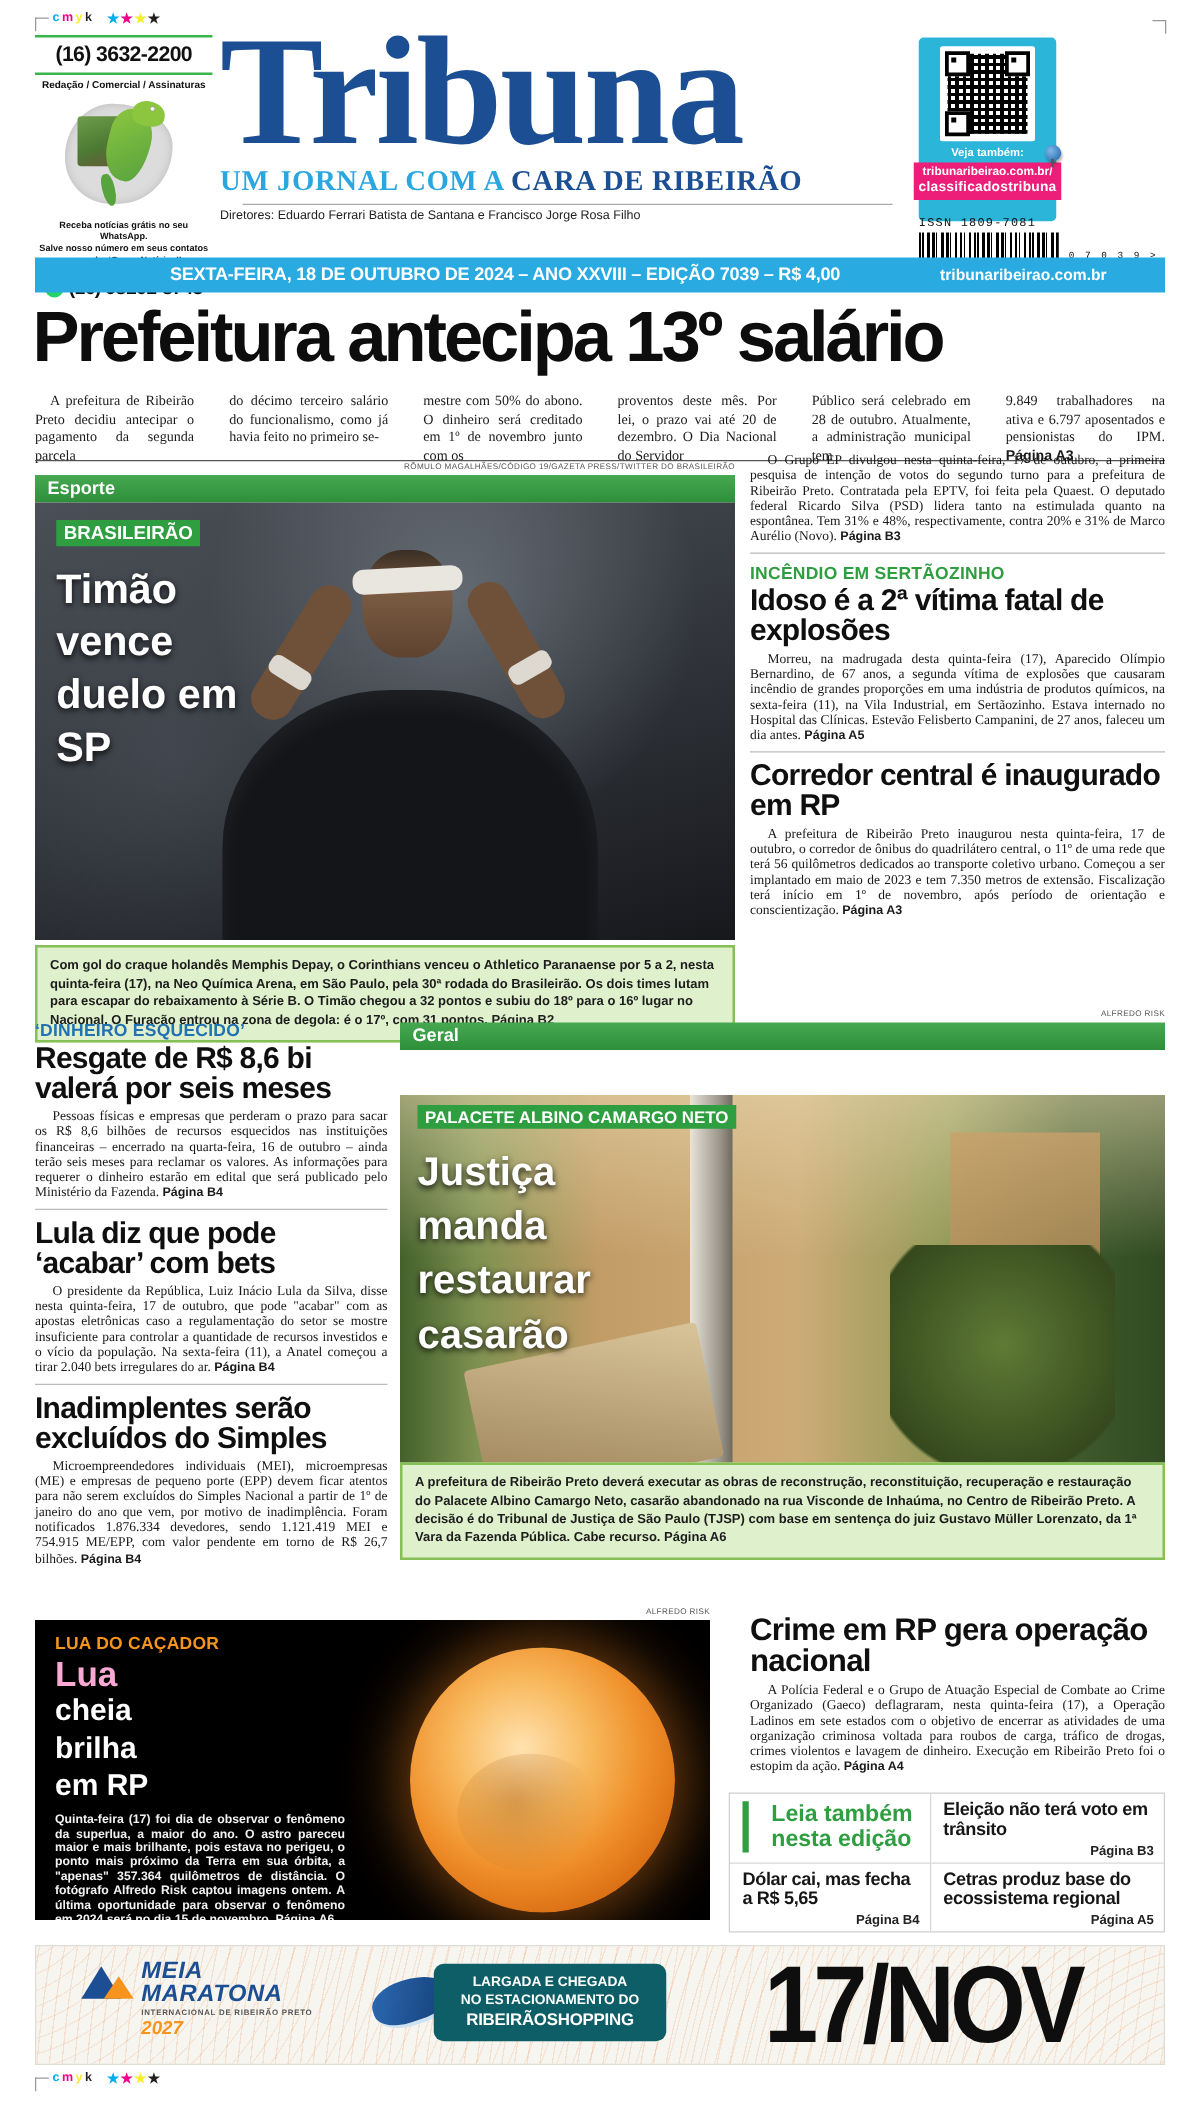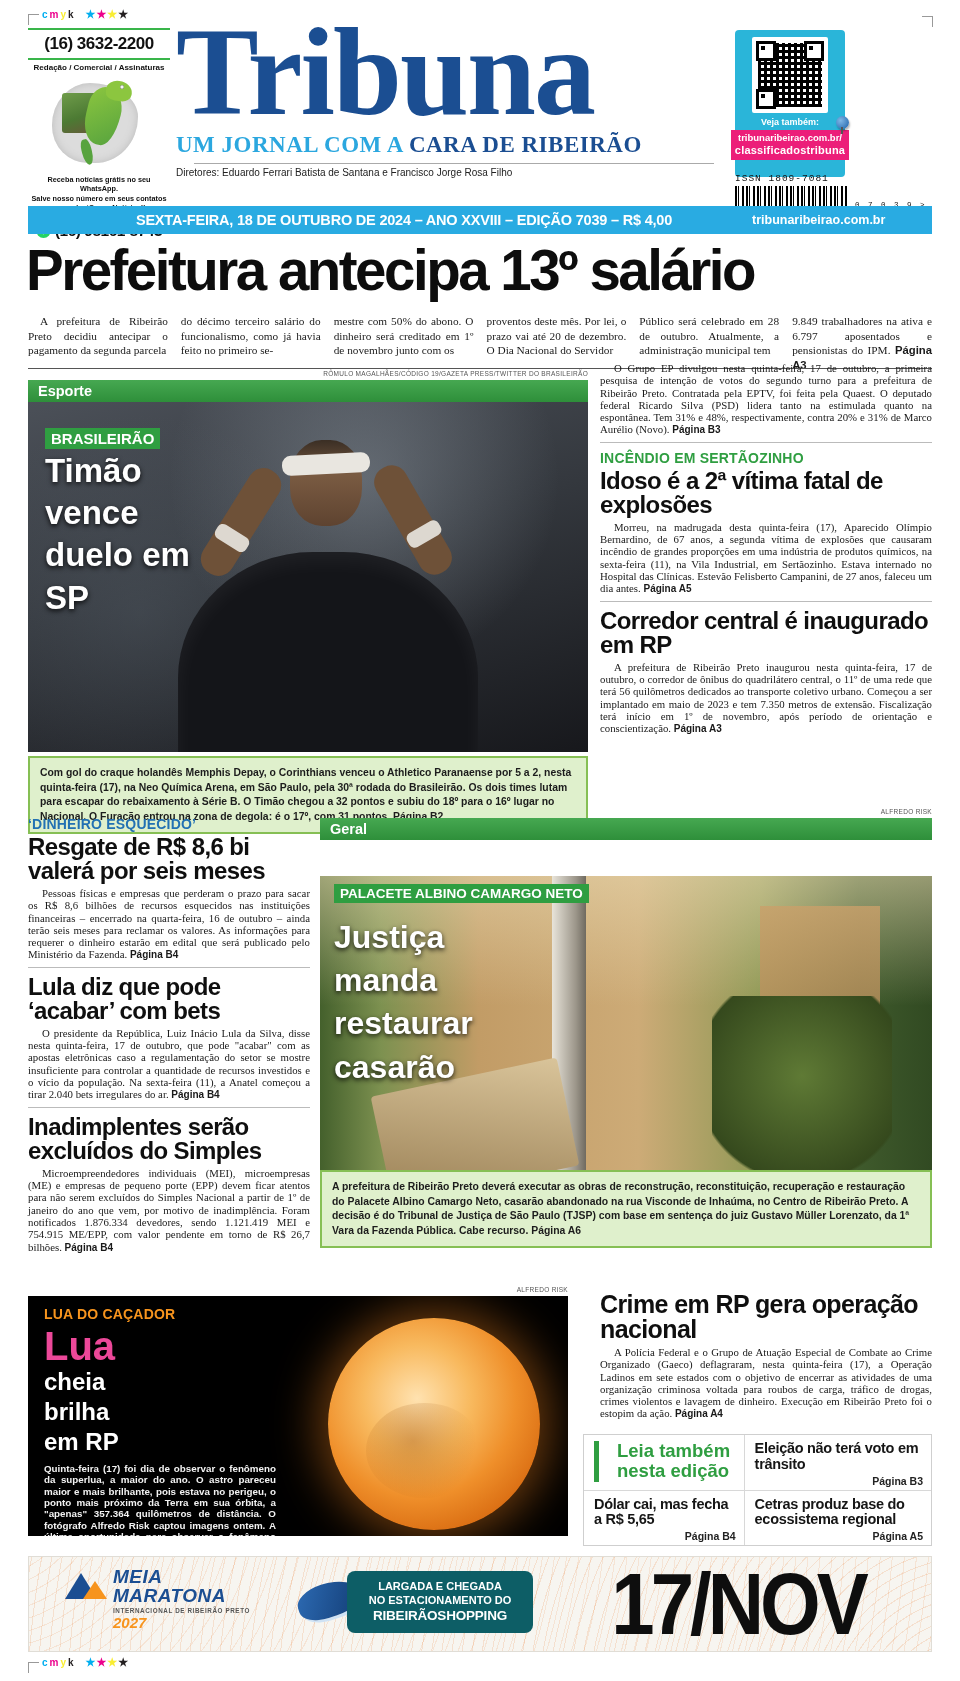--- a/index.html
+++ b/index.html
@@ -70,21 +70,21 @@
   .barcode-sm{width:46px;height:15px;background:repeating-linear-gradient(90deg,#000 0 1px,#fff 1px 3px,#000 3px 4px,#fff 4px 6px);}
 
   
   .datebar{width:904px;height:28px;background:#29abe2;display:flex;align-items:center;color:#fff;padding:0;box-sizing:border-box;}
   .datebar .info{flex:1;text-align:center;font-weight:700;font-size:14.5px;letter-spacing:-0.2px;}
   .datebar .site{width:180px;text-align:left;font-weight:700;font-size:12.5px;}
 
   
   .lead-h{width:912px;font-weight:700;font-size:57px;letter-spacing:-2.5px;line-height:1.0;color:#0d0d0d;
       transform:scaleX(.99);transform-origin:left;white-space:nowrap;}
-  .deck{width:904px;display:flex;gap:13px;}
+  .deck{width:904px;display:flex;gap:28px;}
   .deck .col{flex:1;font-family:"Liberation Serif",serif;font-size:11.3px;line-height:1.3;text-align:justify;color:#1a1a1a;}
   .deck .col:first-child{text-indent:12px;}
   .rule{width:904px;border-top:1px solid #555;}
   .credit{font-size:6.5px;color:#555;letter-spacing:0.3px;text-align:right;}
 
   
   .secbar{height:22px;background:linear-gradient(180deg,#46a851,#2e8f3a);color:#fff;font-weight:700;font-size:14.5px;
       line-height:22px;padding-left:10px;box-sizing:border-box;}
 
   
@@ -132,21 +132,21 @@
   .geral-h{font-size:32px;line-height:1.35;width:180px;}
 
   
   .moon-box{width:540px;height:240px;background:#000;overflow:hidden;color:#fff;}
   .moon{position:absolute;left:300px;top:22px;width:212px;height:212px;border-radius:50%;
       background:radial-gradient(circle at 42% 38%,#ffe2b0 0%,#f8b95e 30%,#ef8f2a 55%,#d96c12 78%,#b85408 100%);
       box-shadow:0 0 46px 10px rgba(240,130,30,.45);}
   .moon:after{content:"";position:absolute;left:18%;top:40%;width:55%;height:45%;border-radius:50%;
       background:radial-gradient(circle at 40% 40%,rgba(150,75,10,.35),transparent 70%);}
   .moon-text{position:absolute;left:16px;top:10px;width:248px;}
-  .moon-h1{font-weight:700;font-size:40px;line-height:1.05;color:#ec4899;}
+  .moon-h1{font-weight:700;font-size:28px;line-height:1.05;color:#f9a8d4;}
   .moon-h2{font-weight:700;font-size:24px;line-height:1.25;width:90px;color:#fff;}
   .moon-body{margin-top:6px;font-size:9.8px;font-weight:700;line-height:1.16;text-align:justify;color:#f2f2f2;width:232px;}
 
   
   .leia-box{width:349px;height:112px;border:1px solid #cfcfcf;box-sizing:border-box;display:flex;background:#fff;}
   .leia-left{width:46%;border-right:1px solid #d8d8d8;display:flex;flex-direction:column;}
   .leia-right{flex:1;display:flex;flex-direction:column;}
   .leia-cell{flex:1;padding:6px 8px 4px 10px;position:relative;}
   .leia-cell.bt{border-top:1px solid #d8d8d8;}
   .leia-title{color:#2f9e41;font-weight:700;font-size:18.5px;line-height:1.1;border-left:5px solid #2f9e41;padding-left:18px;}
@@ -276,21 +276,21 @@
   <div class="abs credit" style="left:240px;top:370px;width:348px;">RÔMULO MAGALHÃES/CÓDIGO 19/GAZETA PRESS/TWITTER DO BRASILEIRÃO</div>
   <div class="abs secbar" style="left:28px;top:380px;width:560px;">Esporte</div>
   <div class="abs sport-photo" style="left:28px;top:402px;">
     <div class="pl-torso"></div>
     <div class="pl-arm l"></div>
     <div class="pl-arm r"></div>
     <div class="pl-wrist l"></div>
     <div class="pl-wrist r"></div>
     <div class="pl-head"></div>
     <div class="pl-band"></div>
-    <div class="abs" style="left:17px;top:26px;"><span class="badge">BRASILEIRÃO</span></div>
+    <div class="abs" style="left:17px;top:14px;"><span class="badge">BRASILEIRÃO</span></div>
     <div class="abs photo-h sport-h" style="left:17px;top:48px;">Timão vence duelo em SP</div>
   </div>
   <div class="abs caption-box" style="left:28px;top:756px;width:560px;">
     <span>Com gol do craque holandês Memphis Depay, o Corinthians venceu o Athletico Paranaense por 5 a 2, nesta quinta-feira (17), na Neo Química Arena, em São Paulo, pela 30ª rodada do Brasileirão. Os dois times lutam para escapar do rebaixamento à Série B. O Timão chegou a 32 pontos e subiu do 18º para o 16º lugar no Nacional. O Furacão entrou na zona de degola: é o 17º, com 31 pontos. </span><b class="pref">Página B2</b>
   </div>
 
   <div class="abs" style="left:600px;top:362px;width:332px;">
     <p class="story-body"><span>O Grupo EP divulgou nesta quinta-feira, 17 de outubro, a primeira pesquisa de intenção de votos do segundo turno para a prefeitura de Ribeirão Preto. Contratada pela EPTV, foi feita pela Quaest. O deputado federal Ricardo Silva (PSD) lidera tanto na estimulada quanto na espontânea. Tem 31% e 48%, respectivamente, contra 20% e 31% de Marco Aurélio (Novo). </span><b class="pref">Página B3</b></p>
     <div class="hr"></div>
     <div class="kicker green">INCÊNDIO EM SERTÃOZINHO</div>

